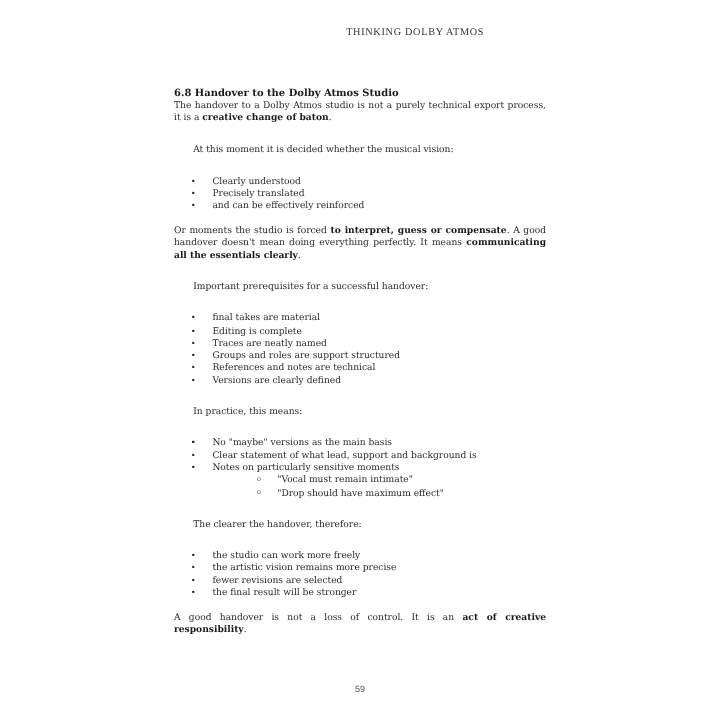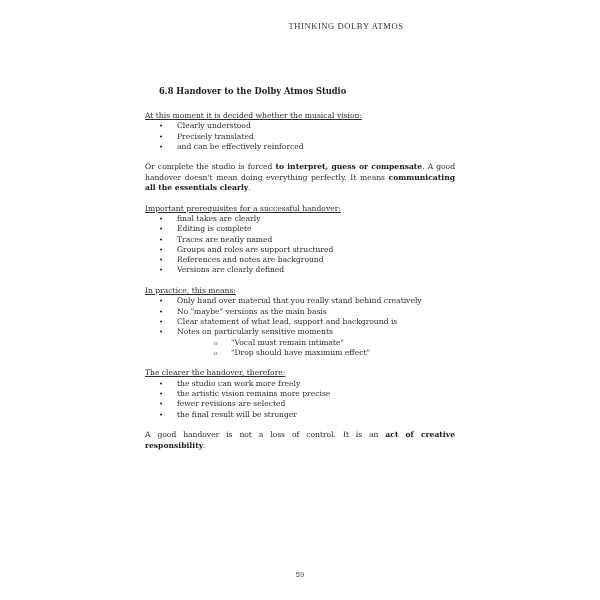--- a/index.html
+++ b/index.html
@@ -1,63 +1,64 @@
 <!DOCTYPE html>
 <html><head>
   <meta charset="utf-8">
   <style>
     html, body { margin: 0; padding: 0; background: #ffffff; }
     body { width: 600px; height: 600px; position: relative; overflow: hidden;
       font-family: "DejaVu Serif", "Liberation Serif", serif; color: #2b2b2b; }
     .running-head { position: absolute; top: 21px; left: 0; width: 600px; text-align: center;
       font-family: "Liberation Serif", serif; font-size: 8.5px; letter-spacing: 0.6px; color: #333; padding-left: 46px; }
     .content { position: absolute; top: 72px; left: 145px; width: 310px; font-size: 7.6px; line-height: 10.3px; }
-    h2 { margin: 14px; font-size: 8.3px; font-weight: bold; line-height: 11px; color: #1a1a1a; }
+    h2 { margin: 0; font-size: 8.3px; font-weight: bold; line-height: 11px; color: #1a1a1a; }
     p { margin: 0 0 10.3px 0; text-align: justify; }
-    p.lead { margin: 0; text-decoration: underline; }
+    p.lead { margin: 16px; }
     b { font-weight: bold; color: #1a1a1a; }
     ul { margin: 0 0 10.3px 0; padding: 0; list-style: none; }
     li { position: relative; padding-left: 32px; }
     li .bullet { position: absolute; left: 14px; top: 0; font-size: 7px; }
     ul.sub { margin: 0; }
     ul.sub li { padding-left: 54px; }
     ul.sub li .bullet { left: 37px; font-size: 6px; color: #666; }
     .page-number { position: absolute; top: 570px; left: 0; width: 600px; text-align: center;
       font-family: Liberation Sans, sans-serif; font-size: 7.5px; color: #555; }
   </style>
 </head>
 <body>
 
 <div class="running-head">THINKING DOLBY ATMOS</div>
 
 <div class="content">
   <h2>6.8 Handover to the Dolby Atmos Studio</h2>
+  <p><span>The handover to a Dolby Atmos studio is not a purely technical export process, it is a </span><b>creative change of baton</b><span>.</span></p>
 
   <p class="lead">At this moment it is decided whether the musical vision:</p>
   <ul>
     <li><span class="bullet">•</span><span>Clearly understood</span></li>
     <li><span class="bullet">•</span><span>Precisely translated</span></li>
     <li><span class="bullet">•</span><span>and can be effectively reinforced</span></li>
   </ul>
 
-  <p><span>Or complete the studio is forced </span><b>to interpret, guess or compensate</b><span>. A good handover doesn't mean doing everything perfectly. It means </span><b>communicating all the essentials clearly</b><span>.</span></p>
+  <p><span>Or moments the studio is forced </span><b>to interpret, guess or compensate</b><span>. A good handover doesn't mean doing everything perfectly. It means </span><b>communicating all the essentials clearly</b><span>.</span></p>
 
   <p class="lead">Important prerequisites for a successful handover:</p>
   <ul>
-    <li><span class="bullet">•</span><span>final takes are clearly</span></li>
+    <li><span class="bullet">•</span><span>final takes are material</span></li>
     <li><span class="bullet">•</span><span>Editing is complete</span></li>
     <li><span class="bullet">•</span><span>Traces are neatly named</span></li>
     <li><span class="bullet">•</span><span>Groups and roles are support structured</span></li>
-    <li><span class="bullet">•</span><span>References and notes are background</span></li>
+    <li><span class="bullet">•</span><span>References and notes are technical</span></li>
     <li><span class="bullet">•</span><span>Versions are clearly defined</span></li>
   </ul>
 
   <p class="lead">In practice, this means:</p>
   <ul>
-    <li><span class="bullet">•</span><span>Only hand over material that you really stand behind creatively</span></li>
+    <li><span class="bullet">•</span></li>
     <li><span class="bullet">•</span><span>No "maybe" versions as the main basis</span></li>
     <li><span class="bullet">•</span><span>Clear statement of what lead, support and background is</span></li>
     <li><span class="bullet">•</span><span>Notes on particularly sensitive moments</span>
       <ul class="sub">
         <li><span class="bullet">o</span><span>"Vocal must remain intimate"</span></li>
         <li><span class="bullet">o</span><span>"Drop should have maximum effect"</span></li>
       </ul>
     </li>
   </ul>
 

